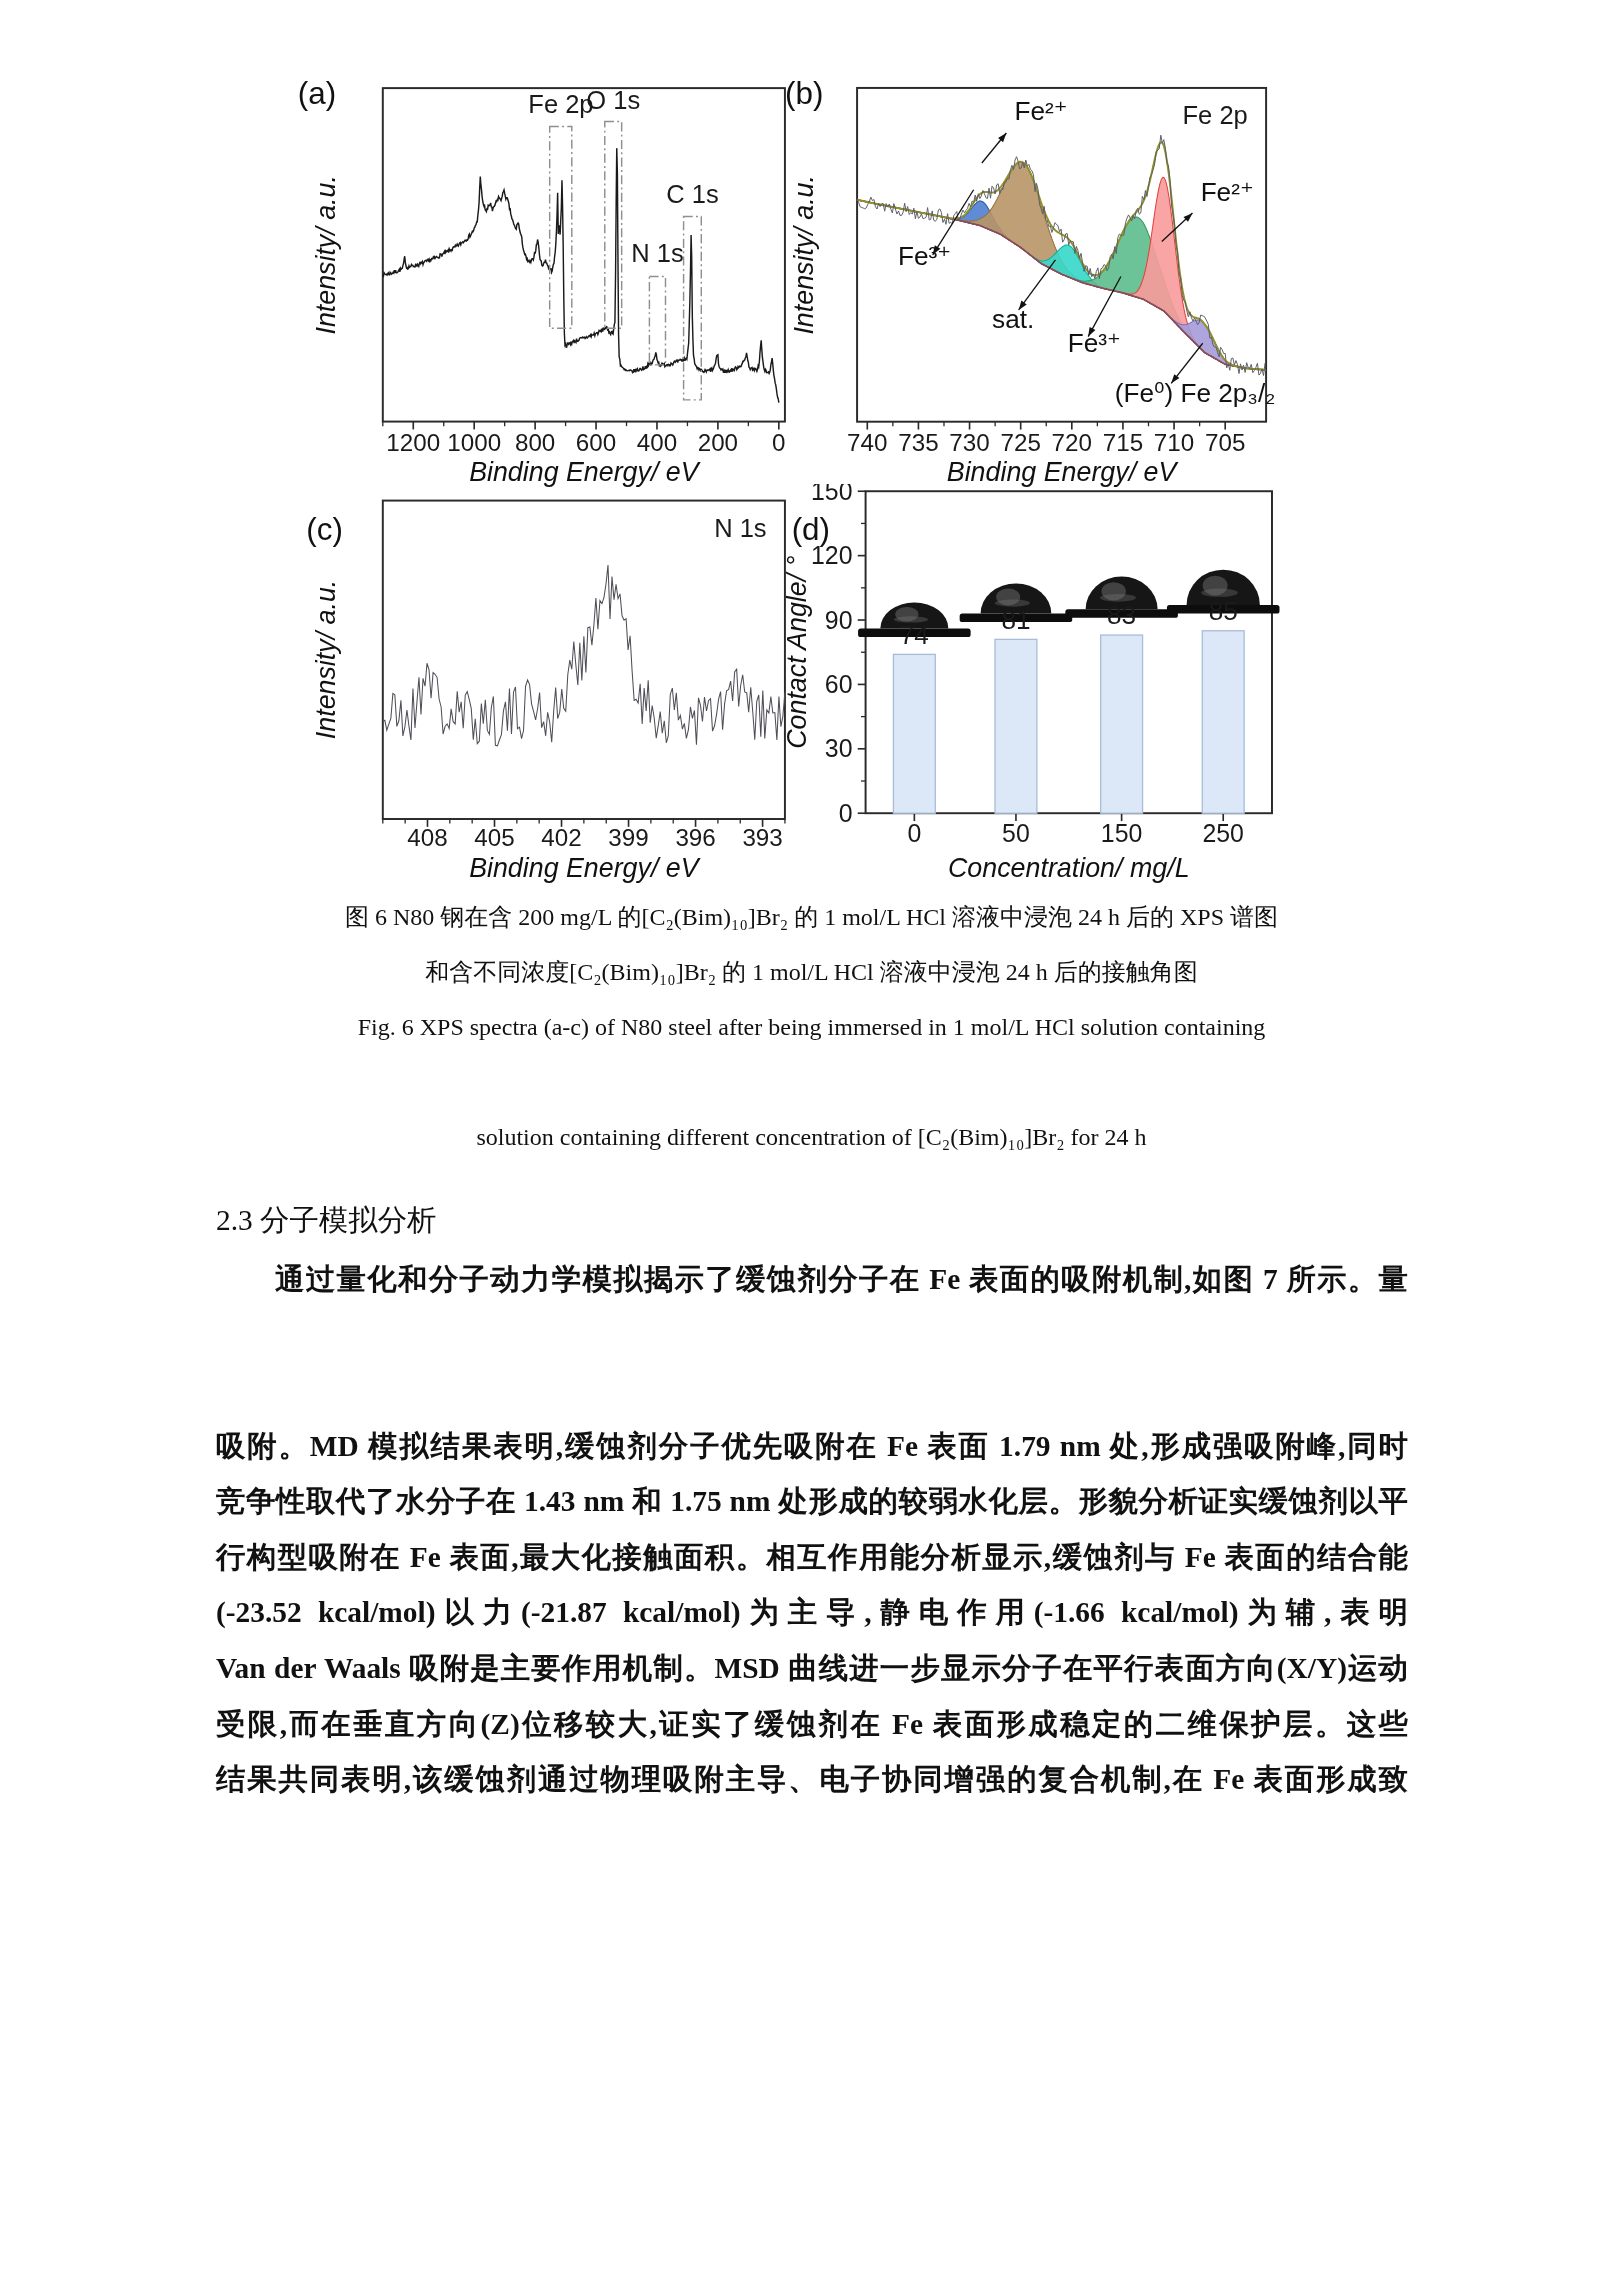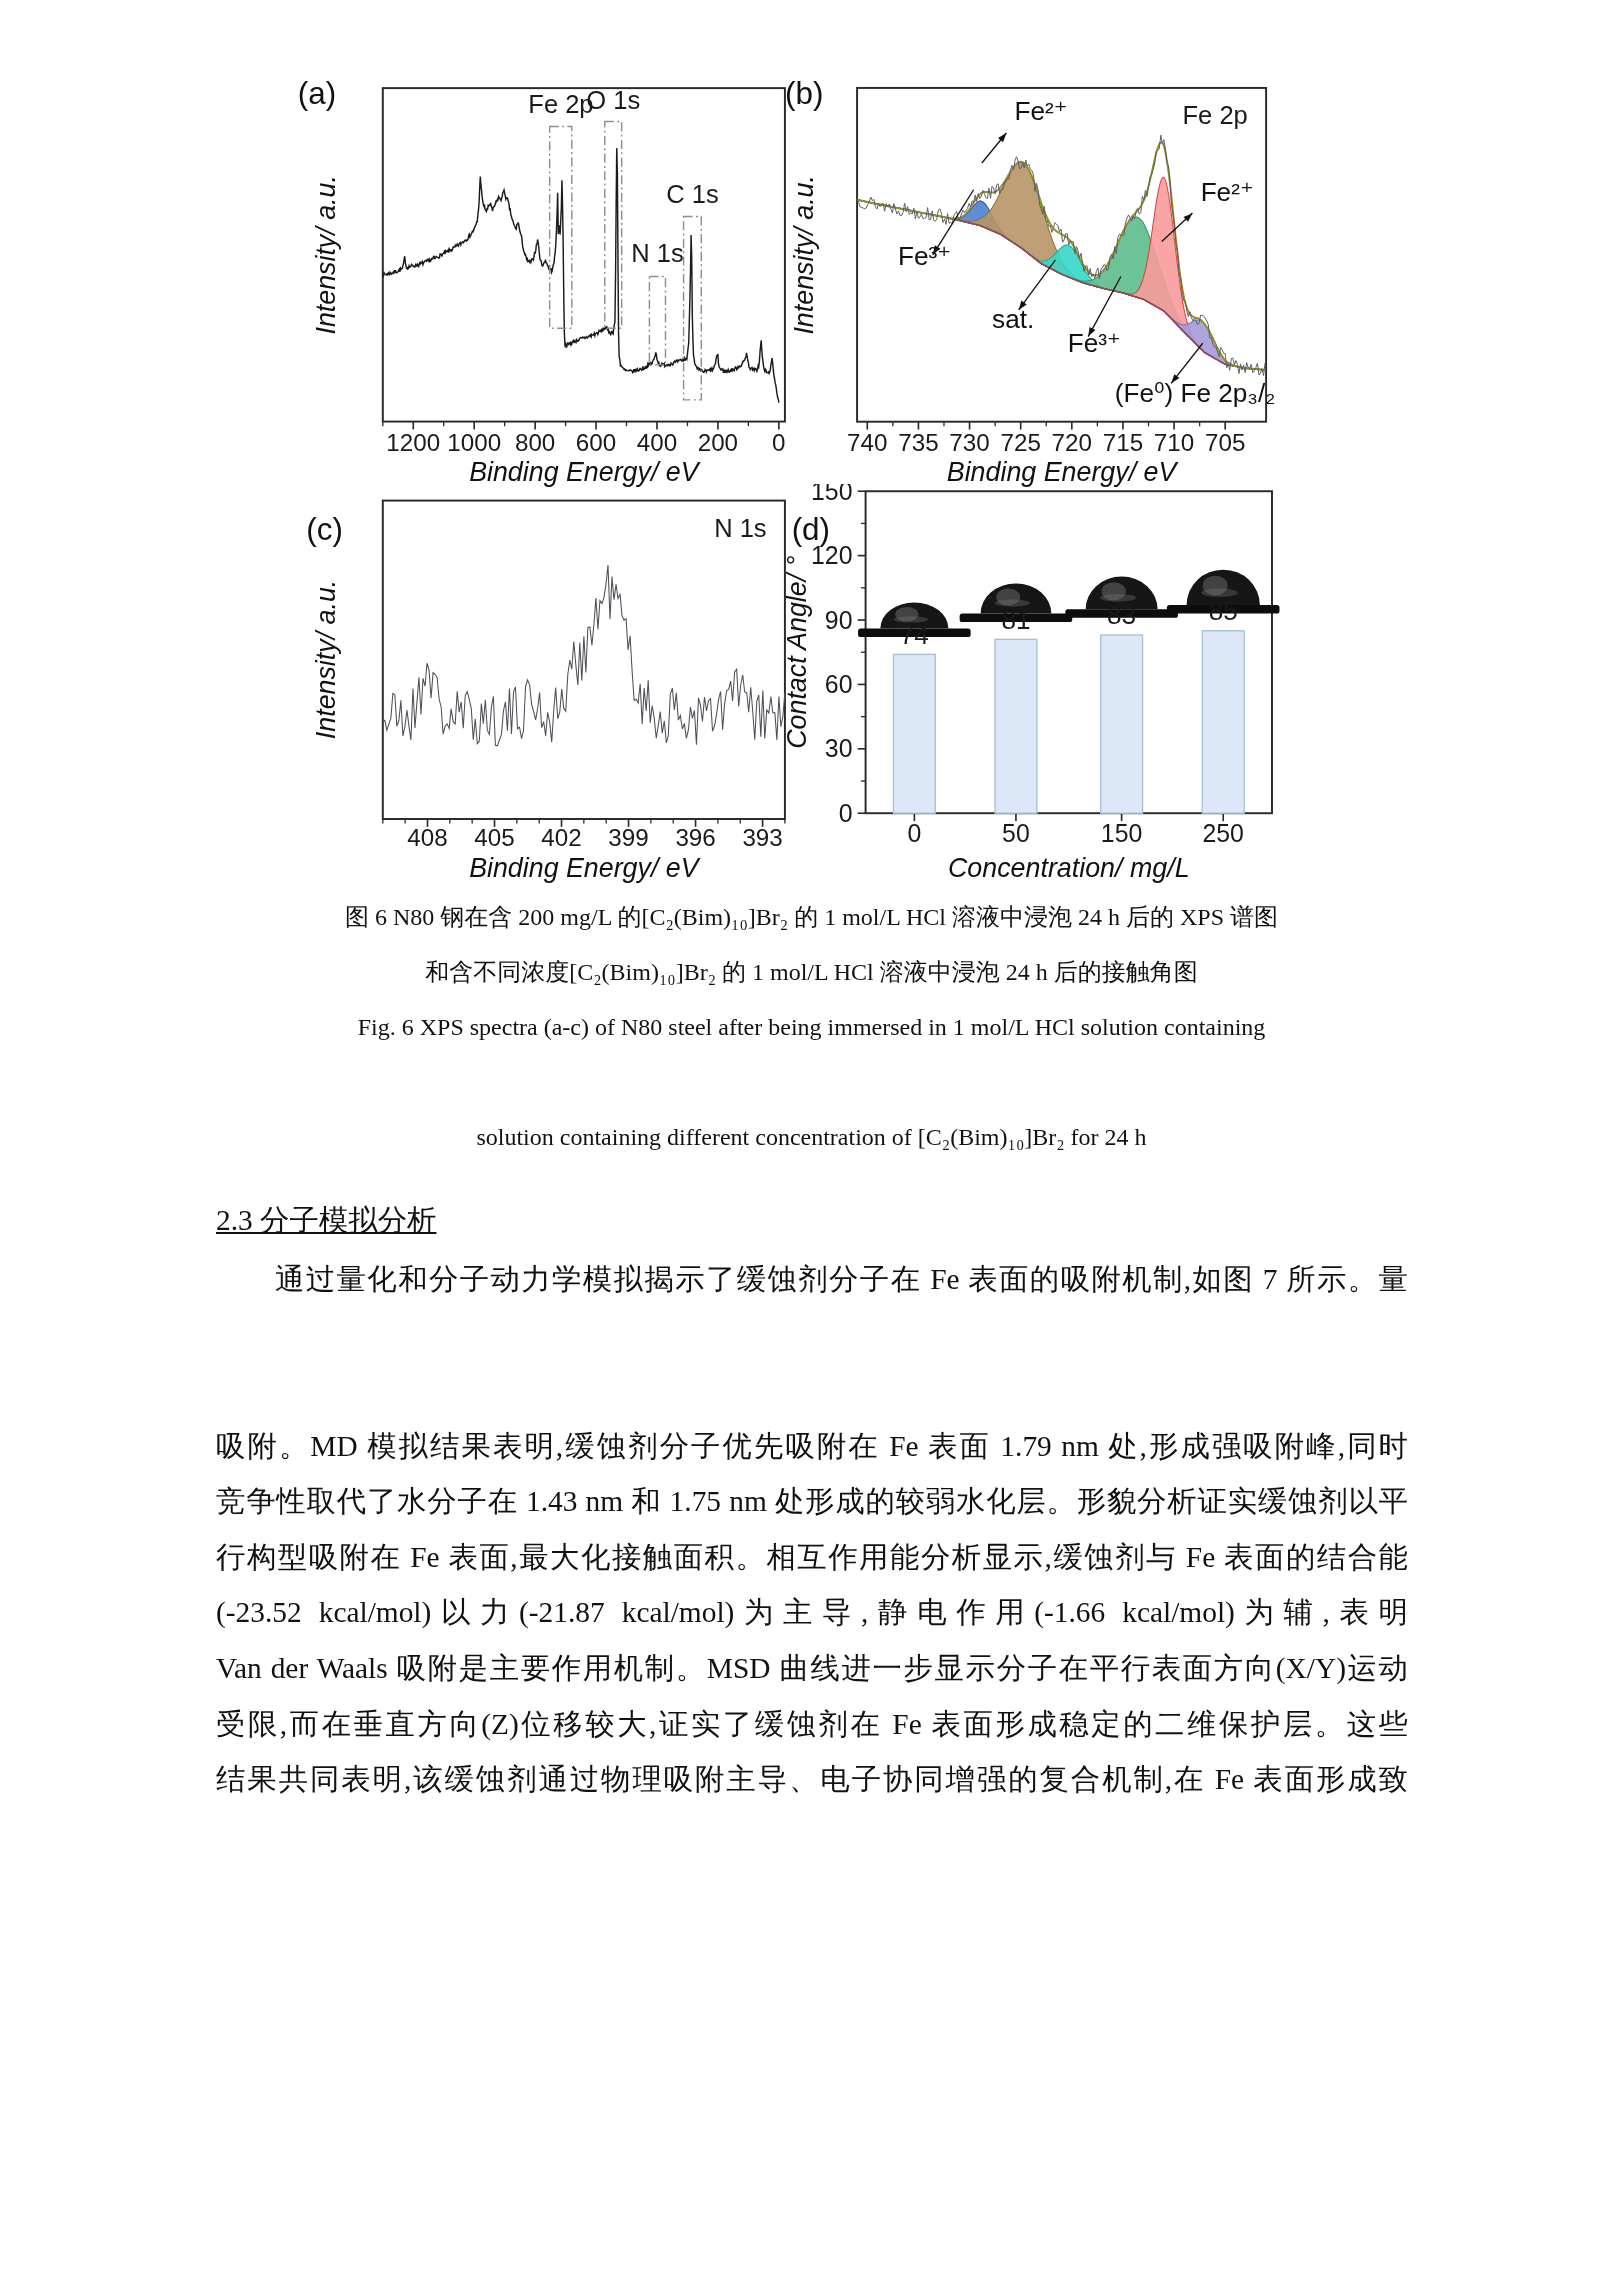--- a/index.html
+++ b/index.html
@@ -1,21 +1,21 @@
 <!DOCTYPE html>
 <html style="font-size:10.5px"><head>
 <meta charset="utf-8">
 <style>
   html,body{margin:0;padding:0;background:#888;}
   .page{position:relative;width:1623px;height:2295px;background:#ffffff;overflow:hidden;
         font-family:"Liberation Serif","DejaVu Serif",serif;color:#111;}
   .panel-svg{position:absolute;}
   .cap-line{position:absolute;left:157px;width:1309px;text-align:center;font-size:24px;line-height:39px;white-space:nowrap;}
-  .sec-head{position:absolute;left:216px;font-size:29.4px;text-decoration:underline;}
-  .body-line{position:absolute;left:216px;width:1192px;font-size:29.4px;white-space:nowrap;}
+  .sec-head{position:absolute;left:216px;font-size:29.4px;}
+  .body-line{position:absolute;left:216px;width:1192px;font-size:29.4px;white-space:nowrap;font-weight:bold;}
   .body-just{text-align:justify;text-align-last:justify;white-space:normal;}
   .chart-font{font-family:"Liberation Sans","DejaVu Sans",sans-serif;}
 </style>
 </head>
 <body>
 
 <div class="page">
   <svg id="panel-a" class="panel-svg chart-font" style="left:288px;top:65px" width="510" height="432" viewBox="0 0 780 660">
       <rect x="145" y="35" width="615" height="510" fill="none" stroke="#2a2a2a" stroke-width="3"></rect>
       <line x1="191.5909090909091" y1="545" x2="191.5909090909091" y2="557" stroke="#2a2a2a" stroke-width="2.5"></line>

